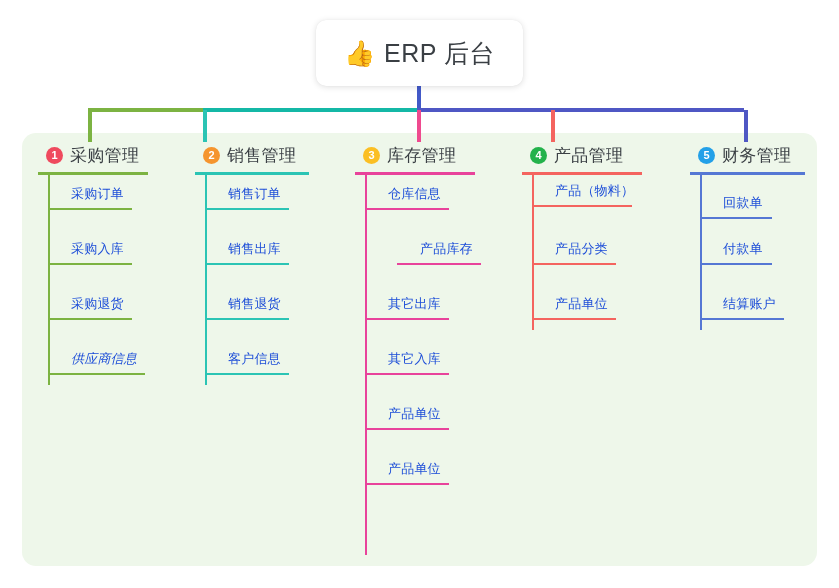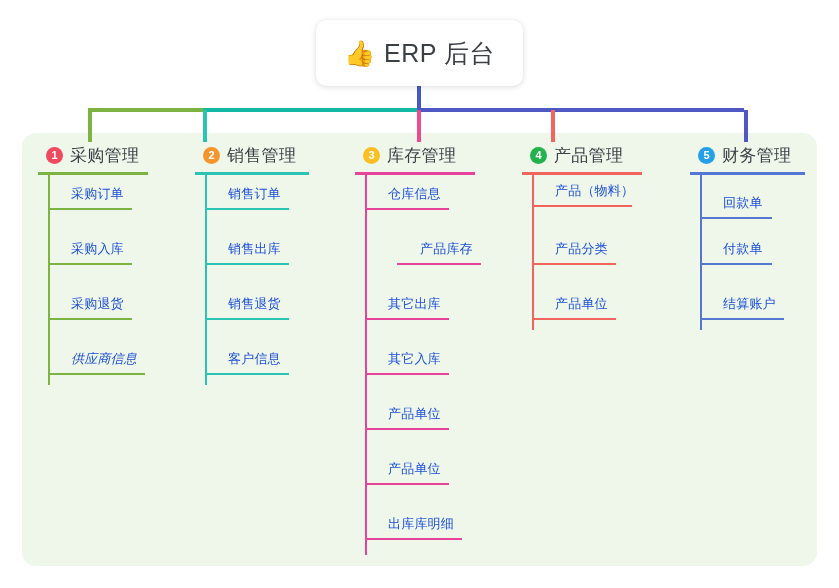--- a/index.html
+++ b/index.html
@@ -232,24 +232,20 @@
         <div class="leaf-underline" style="width: 84px; background: rgb(232, 67, 155);"></div>
       </div>
       <div class="leaf" style="top: 263px;">
         <div class="leaf-text">产品单位</div>
         <div class="leaf-underline" style="width: 84px; background: rgb(232, 67, 155);"></div>
       </div>
       <div class="leaf" style="top: 318px;">
         <div class="leaf-text">产品单位</div>
         <div class="leaf-underline" style="width: 84px; background: rgb(232, 67, 155);"></div>
       </div>
-      <div class="leaf" style="top: 373px;">
-        <div class="leaf-text">出库库明细</div>
-        <div class="leaf-underline" style="width: 97px; background: rgb(232, 67, 155);"></div>
-      </div>
     </div>
     <div class="column" style="left: 522px; width: 155px;">
       <div class="col-header">
         <span class="badge" style="background: rgb(35, 178, 75);">4</span>
         <span class="col-title">产品管理</span>
       </div>
       <div class="col-underline" style="width: 120px; background: rgb(244, 100, 95);"></div>
       <div class="col-stem" style="top: 33px; height: 155px; background: rgb(244, 100, 95);"></div>
       <div class="leaf" style="top: 40px;">
         <div class="leaf-text">产品（物料）</div>

